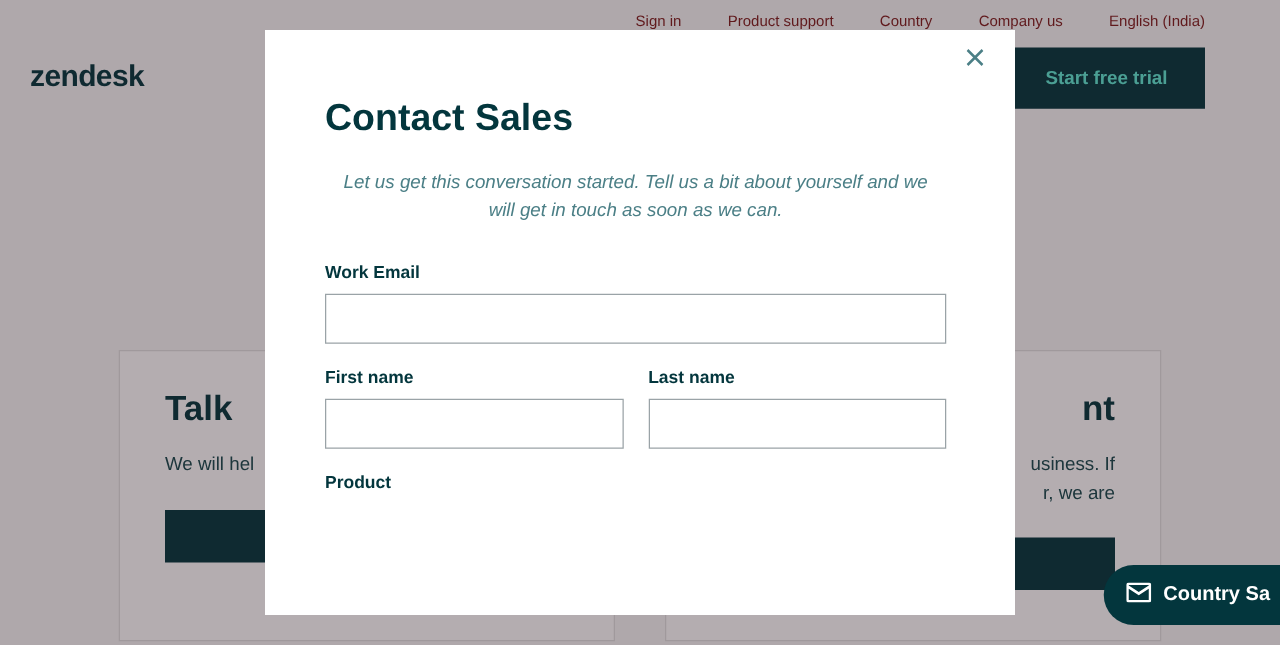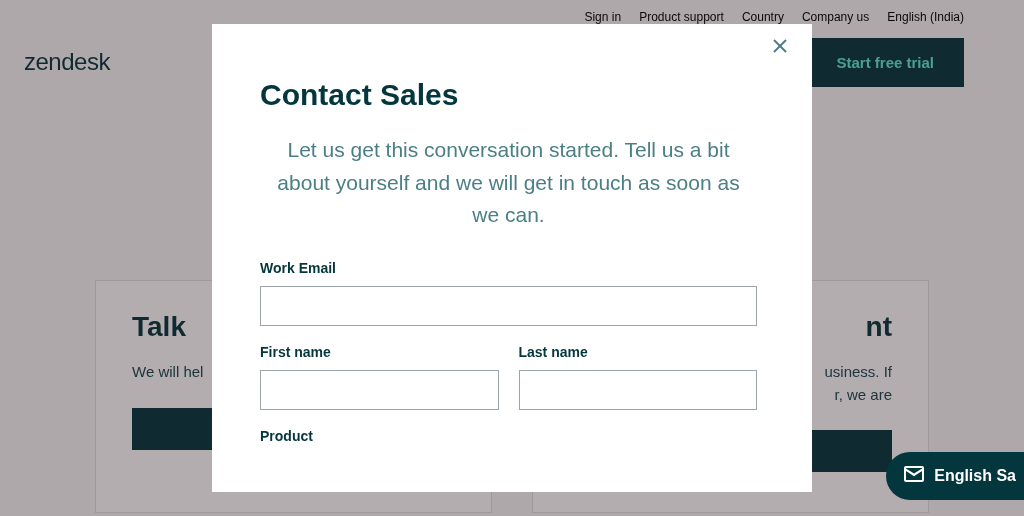--- a/index.html
+++ b/index.html
@@ -4,28 +4,28 @@
 <style>
   * { box-sizing: border-box; margin: 0; padding: 0; }
   html, body { width: 1024px; height: 516px; overflow: hidden; font-family: -apple-system, BlinkMacSystemFont, "Segoe UI", Arial, sans-serif; }
   body { position: relative; background: #f7f7f7; }
 
   .topnav {
     position: absolute; top: 0; right: 0; height: 28px;
     display: flex; align-items: center; gap: 18px;
     padding: 6px 60px 0 0; font-size: 12px; color: #2f3941;
   }
-  .topnav a { color: #000000; text-decoration: none; cursor: pointer; }
+  .topnav a { color: #7f1d1d; text-decoration: none; cursor: pointer; margin-left: 19px; }
 
   .header {
     position: absolute; top: 34px; left: 0; right: 0; height: 56px;
     display: flex; align-items: center; justify-content: space-between;
     padding: 0 60px 0 24px;
   }
-  .logo { font-size: 24px; font-weight: 400; color: #03363d; letter-spacing: -0.5px; }
+  .logo { font-size: 24px; font-weight: 700; color: #03363d; letter-spacing: -0.5px; }
   .trial-btn {
     background: #03363d; color: #5eead4; border: none;
     padding: 16px 30px; font-size: 15px; font-weight: 600; cursor: pointer;
   }
 
   .cards {
     position: absolute; top: 280px; left: 95px; right: 95px;
     display: flex; gap: 40px;
   }
   .card {
@@ -68,22 +68,22 @@
     display:flex; align-items:center; justify-content:center;
     z-index: 5;
   }
   .close svg { width: 14px; height: 14px; stroke: #4b7f86; stroke-width: 2; }
 
   .modal h1 {
     font-size: 30px; font-weight: 700;
     color: #03363d; margin: 28px 0 22px;
   }
   .modal .intro {
-    text-align: center; color: #4b7f86; font-size: 21px;
-    line-height: 1.55; margin: 0 10px 28px;
+    text-align: center; color: #4b7f86; font-size: 15px;
+    line-height: 1.55; margin: 0 10px 28px; font-style: italic;
   }
 
   .row { display: flex; gap: 20px; margin-bottom: 18px; }
   .field { flex: 1; display: flex; flex-direction: column; }
   .field label { font-size: 14px; font-weight: 600; color: #03363d; margin-bottom: 10px; }
   .field input, .field textarea, .field select {
     border: 1px solid #9aa3a7; padding: 10px 10px; font-size: 14px;
     font-family: inherit; background: #fff;
   }
   .field input { height: 40px; }
@@ -173,14 +173,14 @@
     </div>
   </div>
 </div>
 
 <div class="contact-fab">
   <span>
     <svg viewBox="0 0 20 16">
         <path d="M2 0h16a2 2 0 0 1 2 2v12a2 2 0 0 1-2 2H2a2 2 0 0 1-2-2V2a2 2 0 0 1 2-2zm0 2v.4l8 5.2 8-5.2V2H2zm0 12h16V5l-8 5.2L2 5v9z"></path>
       </svg>
   </span>
-  <span>English Sa</span>
+  <span>Country Sa</span>
 </div>
 
 </body></html>

